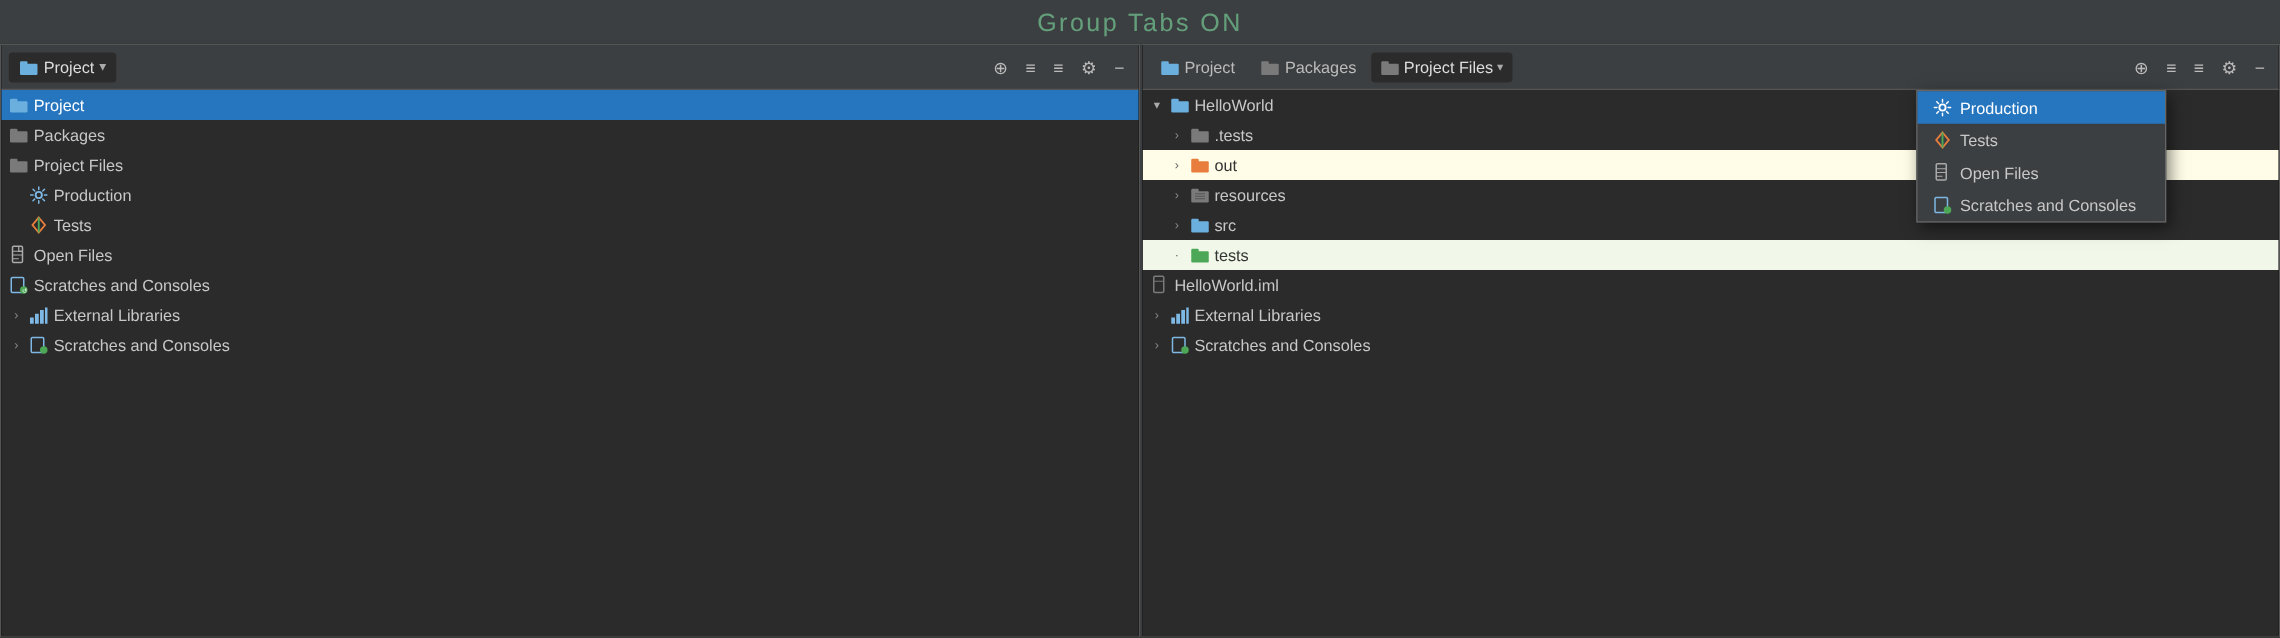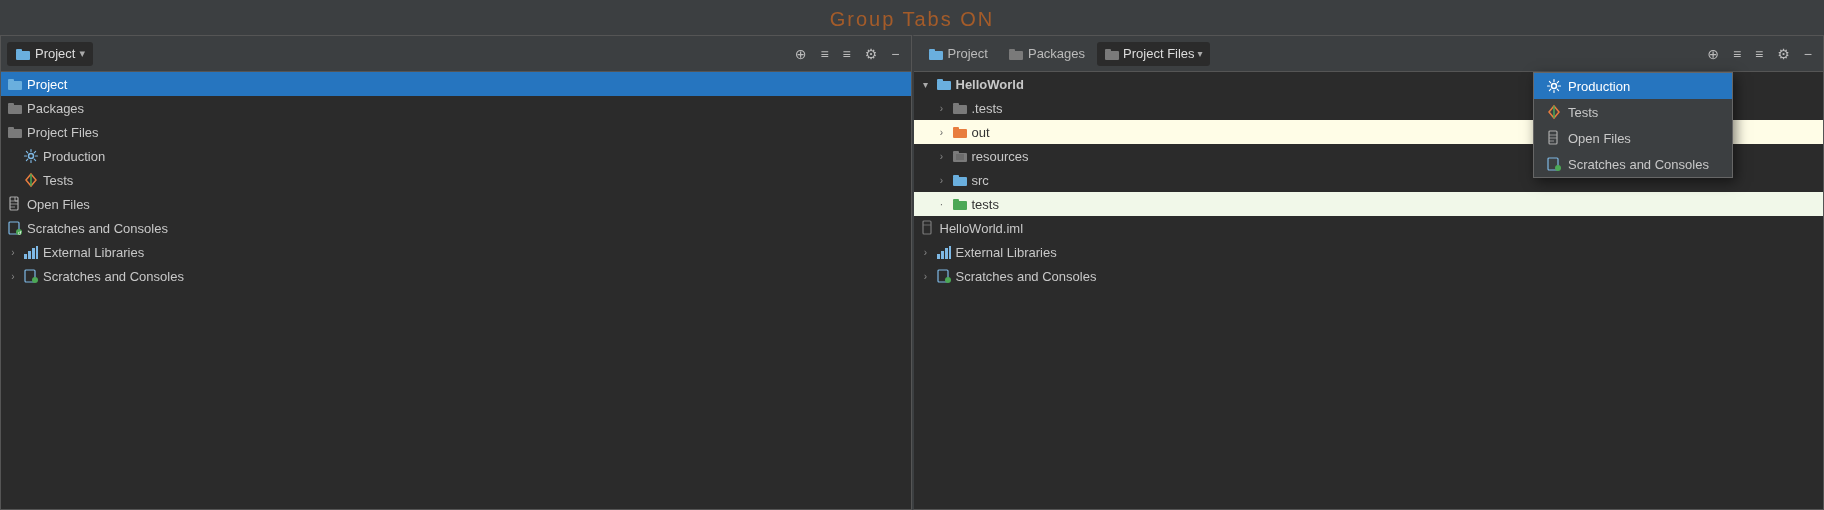--- a/index.html
+++ b/index.html
@@ -9,21 +9,21 @@
       background: #3c3f41;
       display: flex;
       flex-direction: column;
       width: 1824px;
       height: 510px;
       overflow: hidden;
     }
 
     .watermark {
       text-align: center;
-      color: #f97316;
+      color: #86efac;
       font-size: 18px;
       padding: 8px 0 4px 0;
       display: flex;
       justify-content: space-around;
       letter-spacing: 1px;
     }
     .watermark span {
       opacity: 0.55;
       font-size: 20px;
       font-weight: 300;
@@ -361,21 +361,21 @@
     </div>
 
     <div class="tree-content">
 
       <div class="tree-item">
         <span class="expand-arrow open">▾</span>
         <svg width="16" height="16" viewBox="0 0 16 16">
           <rect x="1" y="5" width="14" height="9" rx="1" fill="#6AAFDE"></rect>
           <rect x="1" y="3" width="6" height="3" rx="1" fill="#6AAFDE"></rect>
         </svg>
-        <span style="font-weight:bold;">HelloWorld</span>
+        <span style="font-weight:normal;">HelloWorld</span>
       </div>
 
       <div class="tree-item tree-indent-1">
         <span class="expand-arrow">›</span>
         <svg width="16" height="16" viewBox="0 0 16 16">
           <rect x="1" y="5" width="14" height="9" rx="1" fill="#7a7a7a"></rect>
           <rect x="1" y="3" width="6" height="3" rx="1" fill="#7a7a7a"></rect>
         </svg>
         <span>.tests</span>
       </div>

